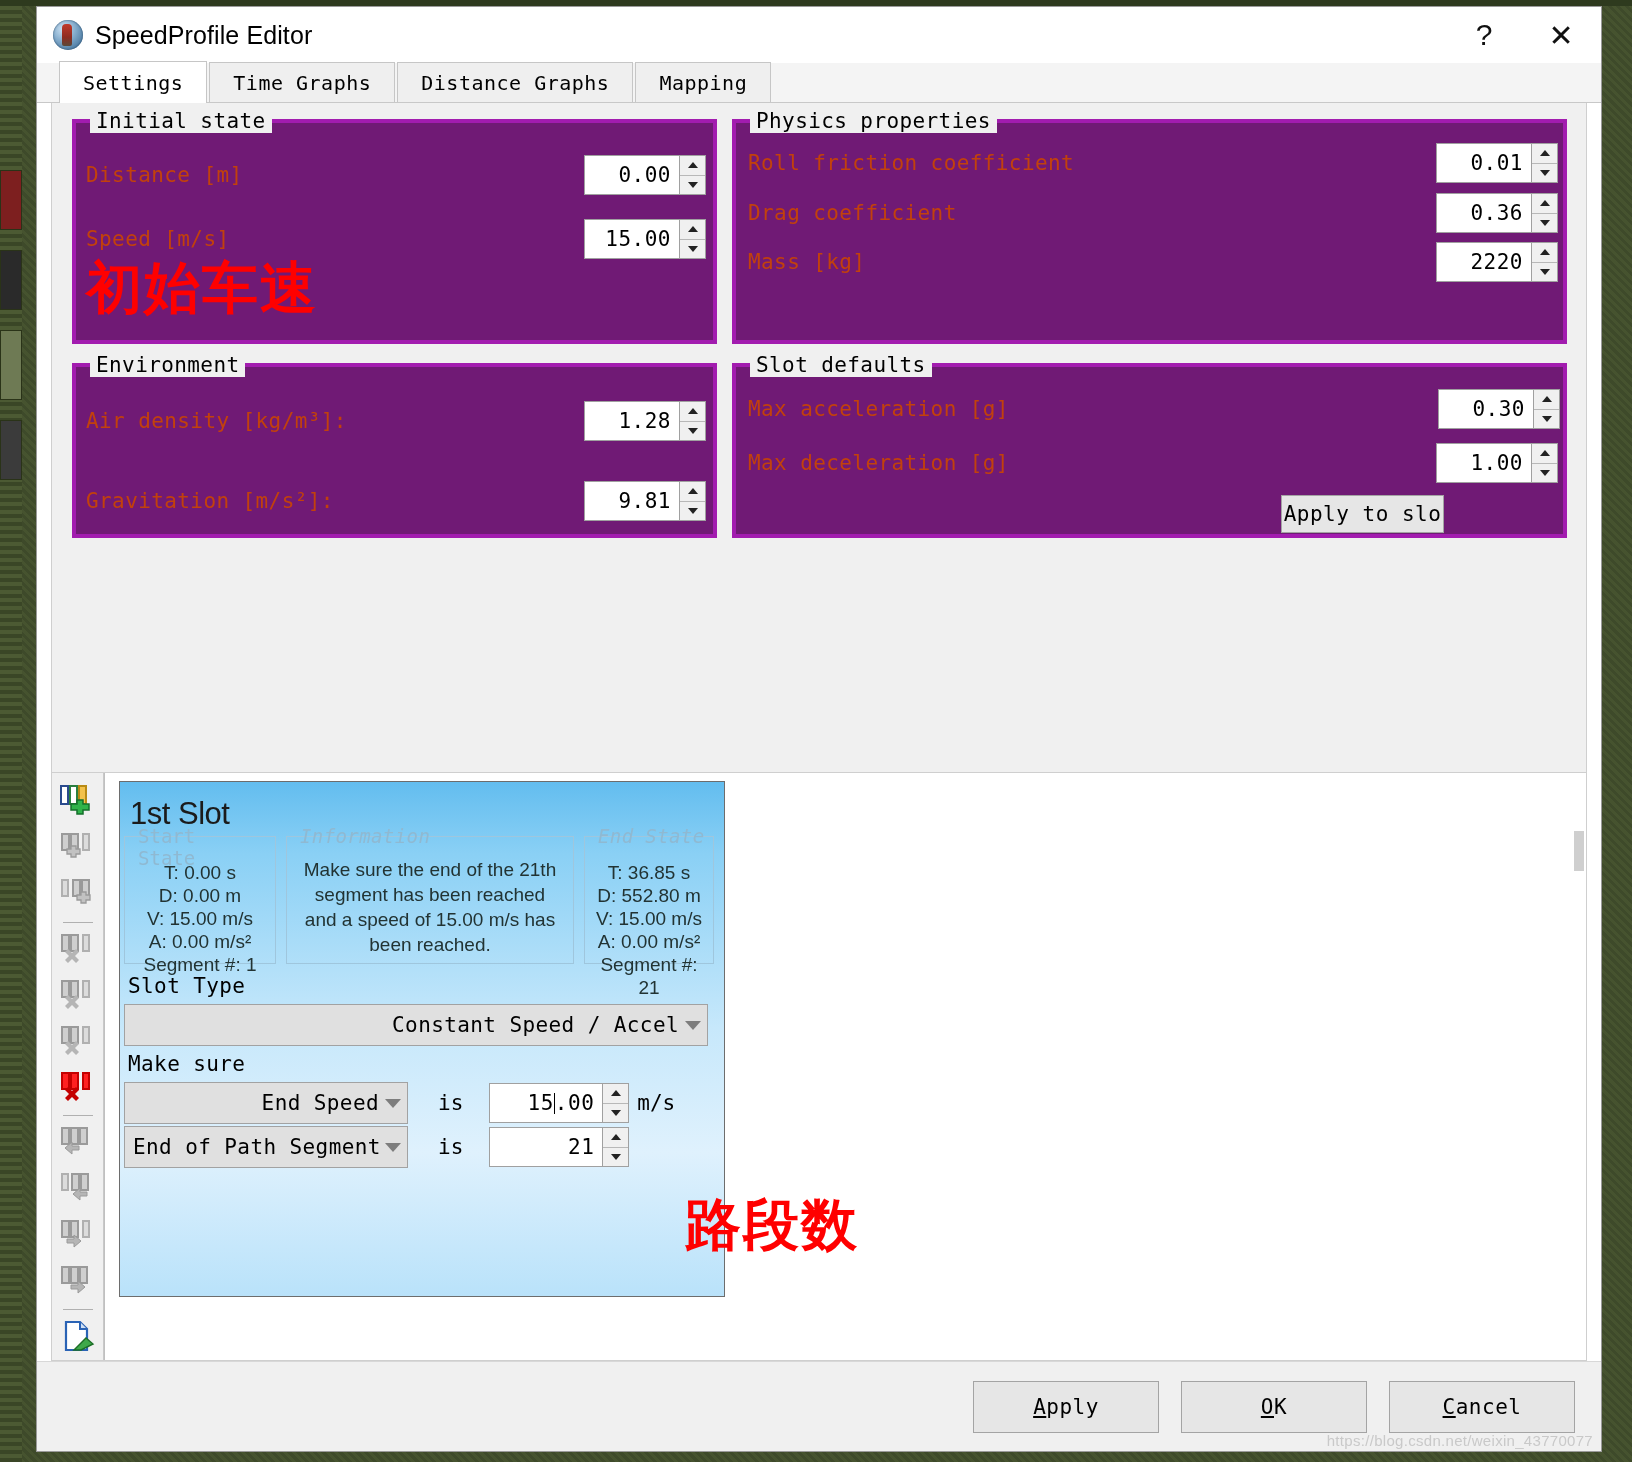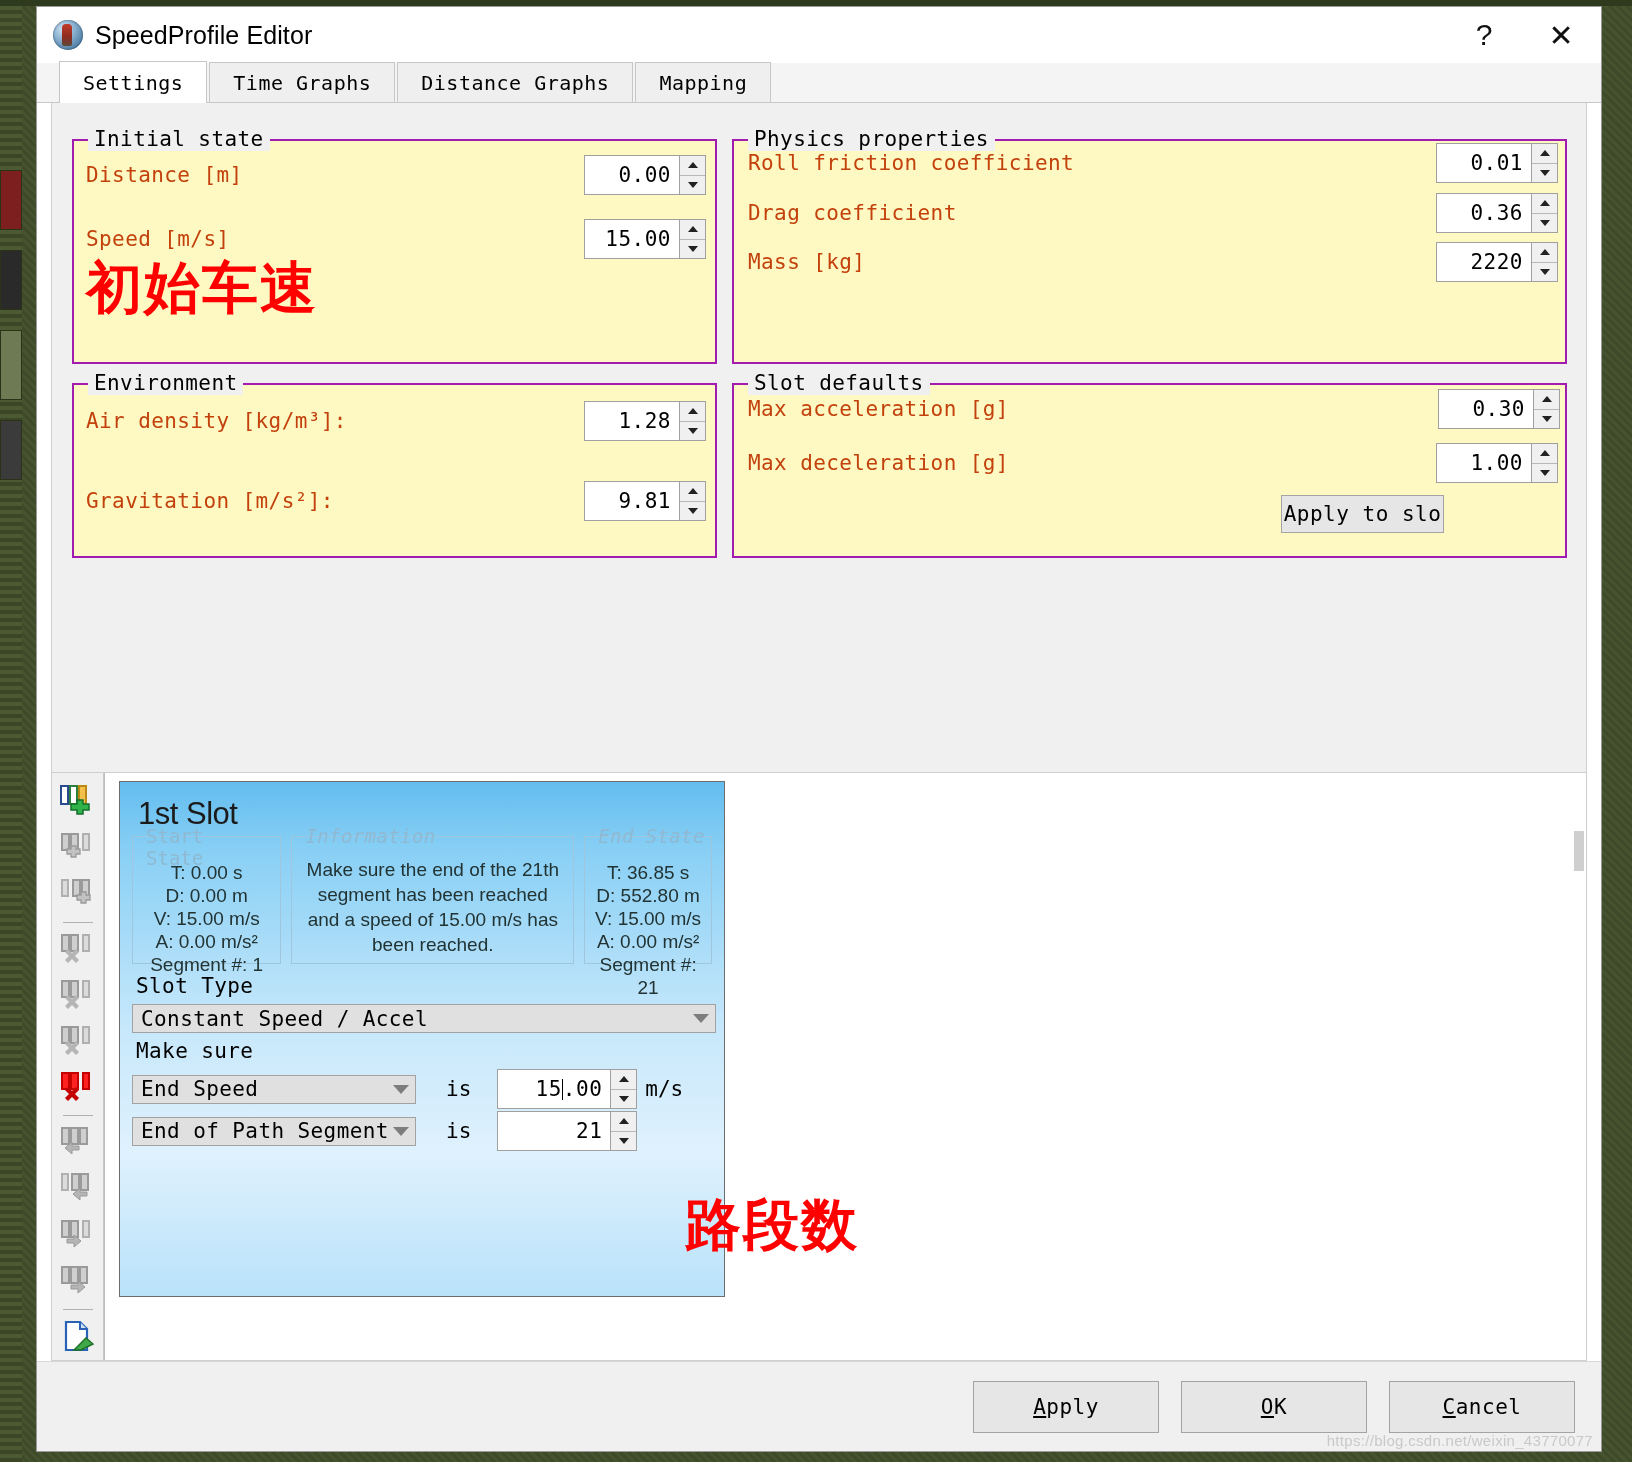--- a/index.html
+++ b/index.html
@@ -92,23 +92,22 @@
   
   .settings-page {
     flex:none; height:670px;
     background:#f0f0f0;
     border:1px solid #cfcfcf; border-top:none;
     margin:0 14px;
     position:relative;
   }
   .groupbox {
     position:absolute;
-    border:2px solid #a21caf;
-    background:#fef9c3;
-    margin-top:20px;
+    border:4px solid #a21caf;
+    background:#701a75;
   }
   .gb-title {
     position:absolute; top:-14px; left:14px;
     background:#f0f0f0; padding:0 6px;
     font-size:21px; color:#000; letter-spacing:0.4px;
     white-space:nowrap;
   }
   .field-row { position:absolute; display:flex; align-items:center; }
   .field-label {
     font-size:21px; color:#c2410c; letter-spacing:0.4px; white-space:nowrap;
@@ -167,21 +166,21 @@
   .slot-area {
     flex:1; background:#ffffff; position:relative;
     border-left:1px solid #c0c0c0; padding:8px 0 0 14px;
     overflow:hidden;
   }
   .slot-card {
     width:606px; height:516px;
     background:linear-gradient(180deg,#63bdef 0%, #8ad0f5 14%, #c7e8fb 48%, #dff1fd 72%, #b9e2fa 100%);
     border:1px solid #6d6d6d;
     position:relative;
-    padding:10px 12px;
+    padding:10px 4px;
   }
   .slot-title {
     font-family:"Liberation Sans", sans-serif;
     font-size:31px; color:#1b1b1b; margin:4px 0 2px 6px;
     letter-spacing:-0.5px;
   }
   .slot-sub-row { display:flex; gap:10px; margin-top:4px; }
   .sub-box {
     border:1px solid #9fc6dd; position:relative;
     padding:16px 6px 6px 6px;
@@ -203,23 +202,23 @@
   }
   .info-text {
     font-family:"Liberation Sans", sans-serif;
     font-size:19px; color:#233; line-height:25px; text-align:center;
     padding:4px 8px;
   }
   .slot-label {
     font-size:21px; color:#000; margin:10px 0 6px 4px; letter-spacing:0.4px;
   }
   .combo {
-    height:29px; background:#e0e0e0; border:1px solid #a2a2a2;
+    height:42px; background:#e0e0e0; border:1px solid #a2a2a2;
     display:flex; align-items:center; padding:0 6px 0 8px;
-    font-size:21px; color:#000; letter-spacing:0.4px;
+    font-size:21px; color:#000; letter-spacing:0.4px;text-align:right;
   }
   .combo .cv { flex:1; white-space:nowrap; overflow:hidden; }
   .chev {
     width:0;height:0;border-left:8px solid transparent;border-right:8px solid transparent;
     border-top:9px solid #7d7d7d; margin-left:6px;
   }
   .cond-row { display:flex; align-items:center; margin-top:2px; }
   .is-word { font-size:21px; color:#000; margin:0 26px 0 30px; }
   .unit { font-size:21px; color:#000; margin-left:8px; }
   .caret {

